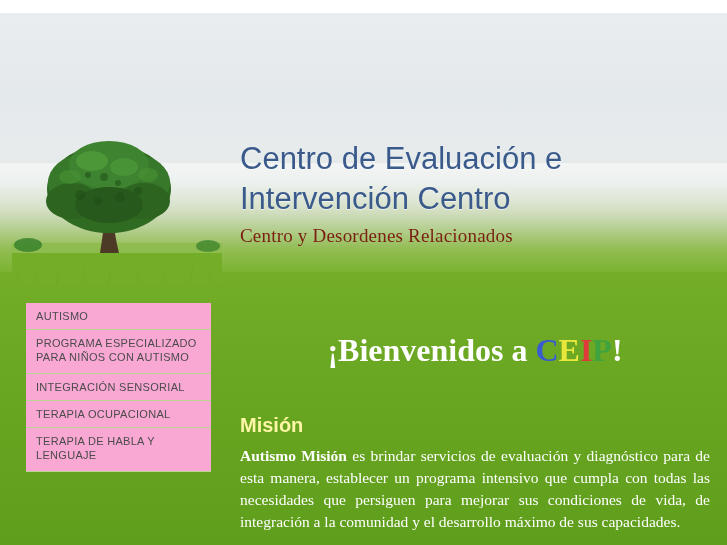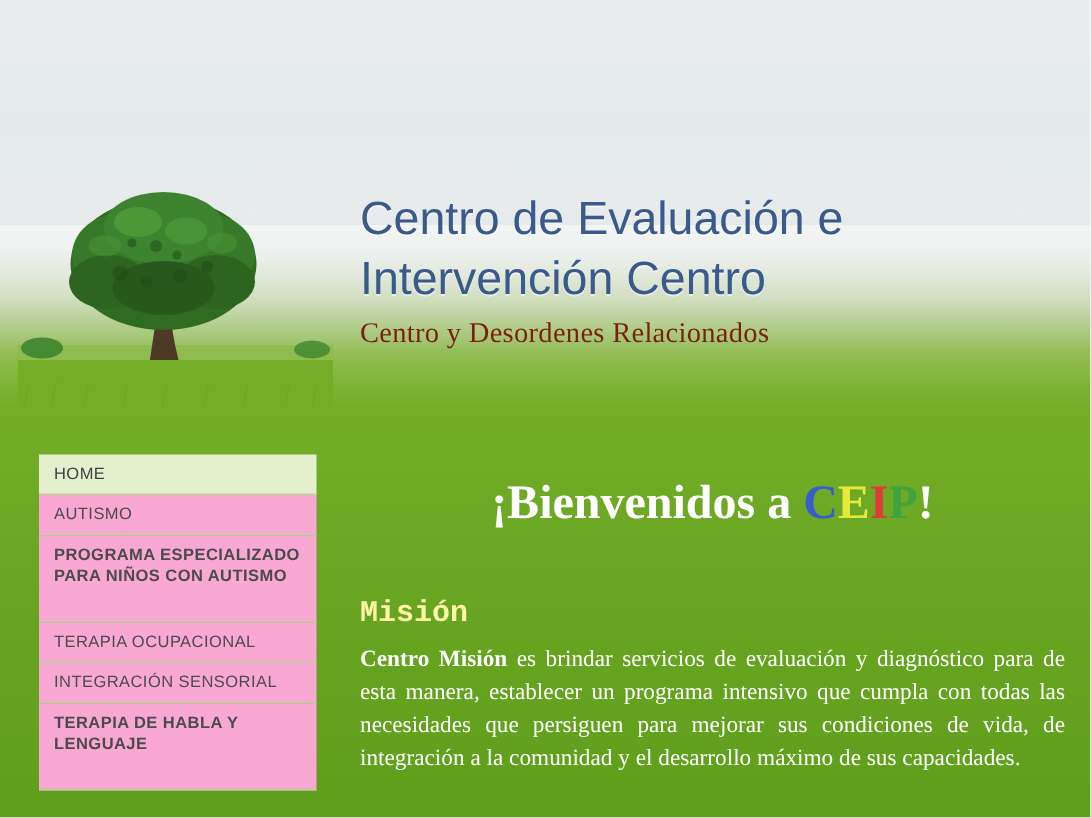--- a/index.html
+++ b/index.html
@@ -16,21 +16,21 @@
   .page {
     position: relative;
     width: 727px;
     height: 545px;
     overflow: hidden;
   }
 
   
   .hero {
     position: absolute;
-    left: 0; top: 0;
+    left: 0; top: 13px;
     width: 727px;
     height: 272px;
     background: linear-gradient(to bottom,
         #e9edf0 0%,
         #e4e9ec 30%,
         #e7ebec 52%,
         #dfe6e2 62%,
         #c8d6b4 72%,
         #a9c77d 80%,
         #8fbc4e 88%,
@@ -113,47 +113,47 @@
     letter-spacing: 0.3px;
     text-transform: uppercase;
     font-family: "Liberation Sans", sans-serif;
     box-sizing: border-box;
     min-height: 26px;
   }
   .menu-item.active {
     background: #e4f0cd;
     color: #3f3f3f;
   }
-  .menu-item.two-line { padding-top: 6px; padding-bottom: 23px; font-weight: bold; }
+  .menu-item.two-line { padding-top: 6px; padding-bottom: 9px; }
 
   
   .content {
     position: absolute;
     left: 240px;
-    top: 300px;
+    top: 316px;
     width: 470px;
     z-index: 5;
   }
   .welcome {
     text-align: center;
     font-family: "Liberation Serif", serif;
     font-size: 32px;
     color: #ffffff;
     line-height: 40px;
     margin: 14px 0 0 0;
     white-space: nowrap;
   }
   .welcome .c1 { color: #3b5bd0; }
   .welcome .c2 { color: #e8e83c; }
   .welcome .c3 { color: #e03b3b; }
   .welcome .c4 { color: #3fa33f; }
   .welcome .bang { color: #ffffff; }
 
   .section-heading {
-    font-family: Liberation Mono, monospace;
+    font-family: Liberation Sans, sans-serif;
     font-size: 20px;
     color: #fdf6a6;
     margin: 44px 0 8px 0;
   }
   .paragraph {
     font-family: "Liberation Serif", serif;
     font-size: 15.5px;
     line-height: 22px;
     color: #ffffff;
     text-align: justify;
@@ -223,30 +223,29 @@
     <div class="title-block">
       <div class="site-title">Centro de Evaluación e</div>
       <div class="site-title">Intervención Centro</div>
       <div class="site-subtitle">Centro y Desordenes Relacionados</div>
     </div>
   </div>
 
   <div class="body-area"></div>
 
   <nav class="sidebar">
-    <a class="menu-item active">HOME</a>
     <a class="menu-item">AUTISMO</a>
     <a class="menu-item two-line">PROGRAMA ESPECIALIZADO PARA NIÑOS CON AUTISMO</a>
+    <a class="menu-item">INTEGRACIÓN SENSORIAL</a>
     <a class="menu-item">TERAPIA OCUPACIONAL</a>
-    <a class="menu-item">INTEGRACIÓN SENSORIAL</a>
     <a class="menu-item two-line">TERAPIA DE HABLA Y LENGUAJE</a>
   </nav>
 
   <main class="content">
 
     <h1 class="welcome"><span>¡Bienvenidos a </span><span class="c1">C</span><span class="c2">E</span><span class="c3">I</span><span class="c4">P</span><span class="bang">!</span></h1>
 
     <h2 class="section-heading">Misión</h2>
 
-    <p class="paragraph"><b>Centro Misión</b><span> es brindar servicios de evaluación y diagnóstico para de esta manera, establecer un programa intensivo que cumpla con todas las necesidades que persiguen para mejorar sus condiciones de vida, de integración a la comunidad y el desarrollo máximo de sus capacidades.</span></p>
+    <p class="paragraph"><b>Autismo Misión</b><span> es brindar servicios de evaluación y diagnóstico para de esta manera, establecer un programa intensivo que cumpla con todas las necesidades que persiguen para mejorar sus condiciones de vida, de integración a la comunidad y el desarrollo máximo de sus capacidades.</span></p>
   </main>
 
 </div>
 
 </body></html>

